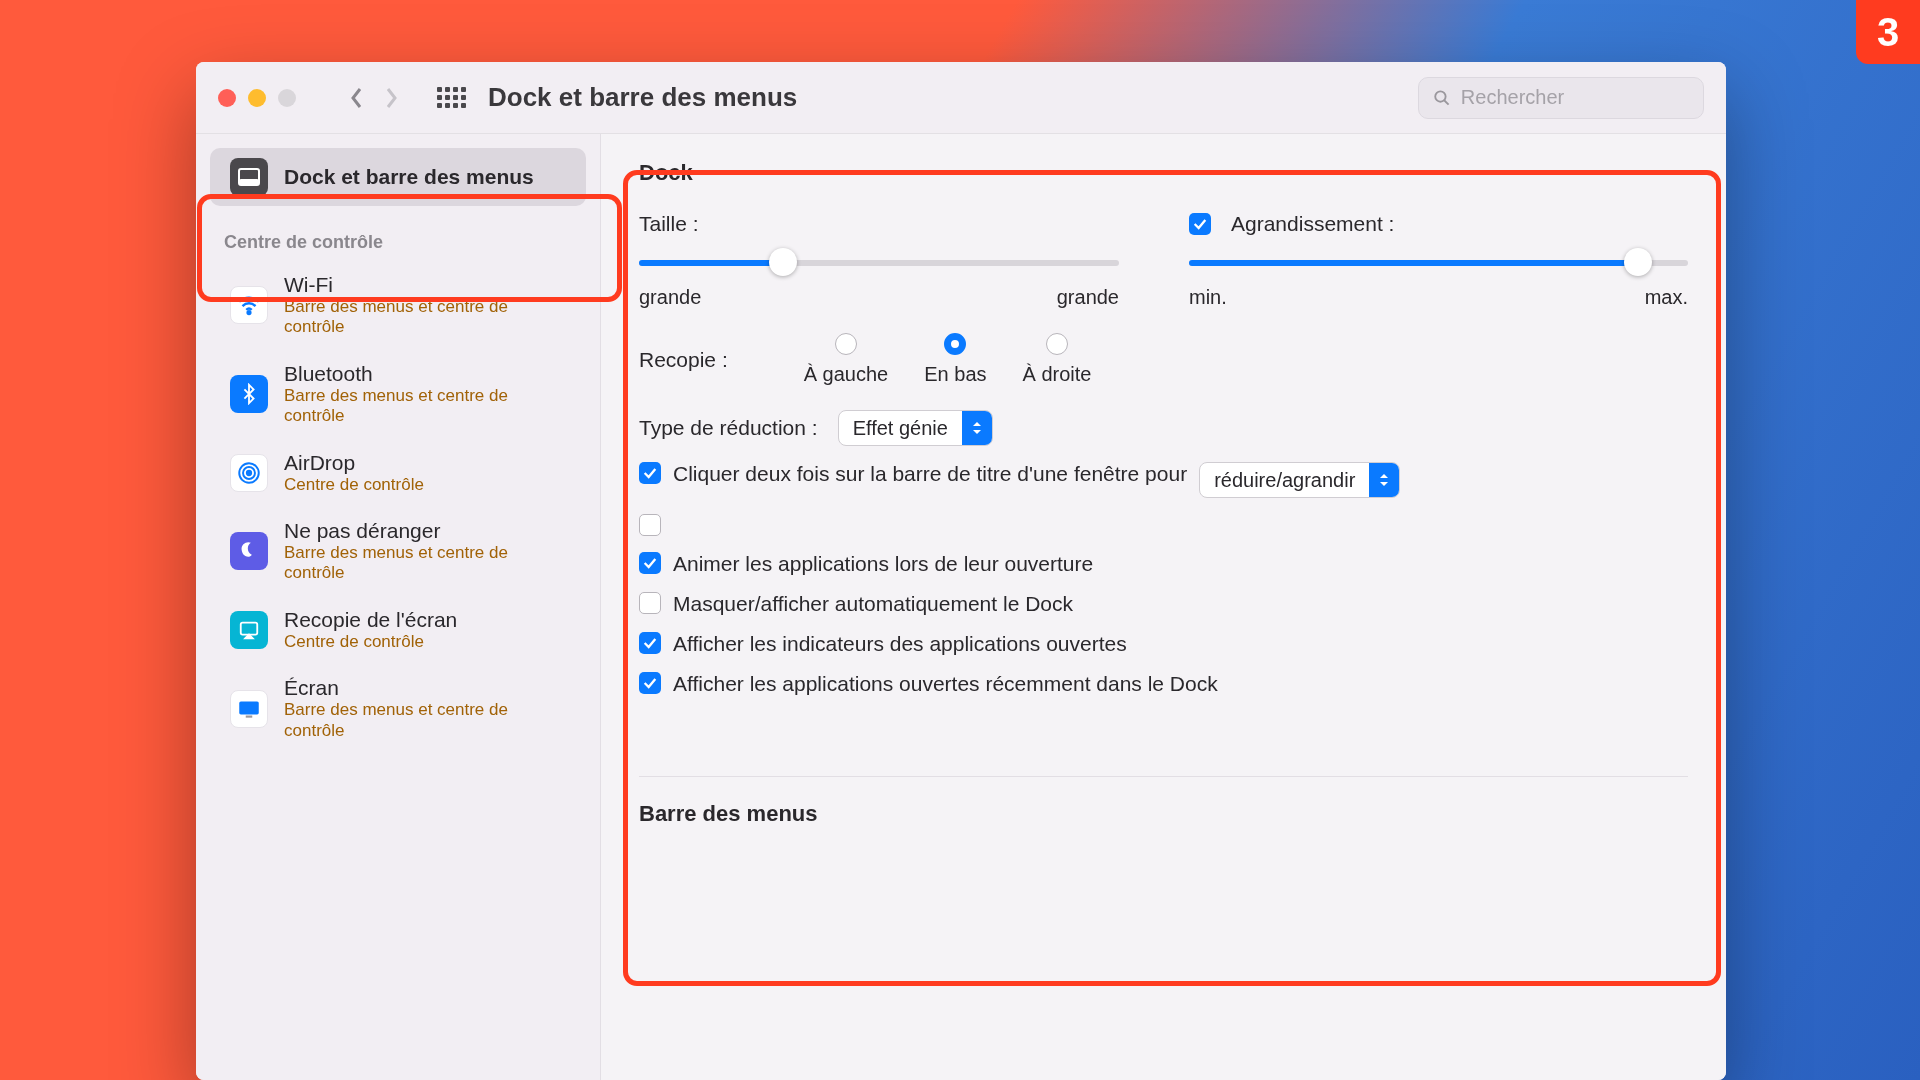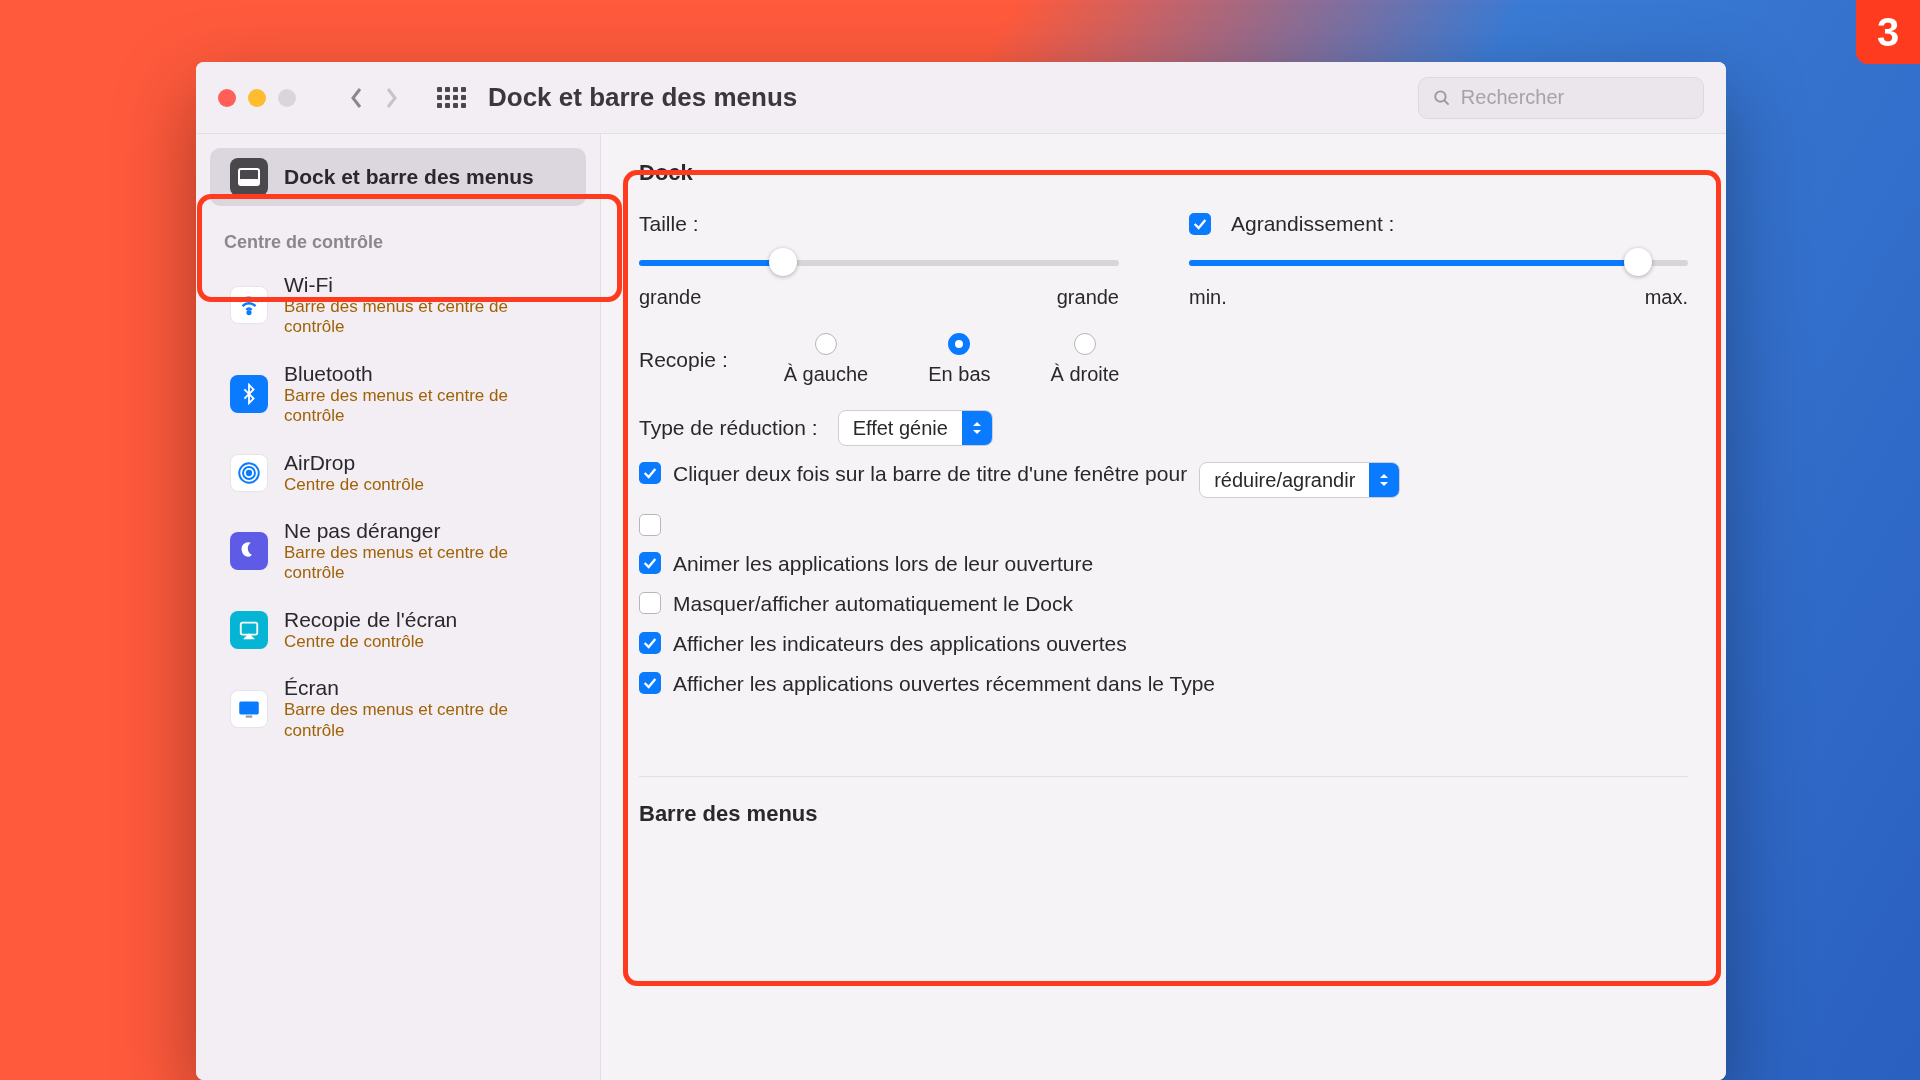--- a/index.html
+++ b/index.html
@@ -82,21 +82,21 @@
   .cb.unchecked{background:#fff;border:1px solid #b8b5bb;}
   .cb svg{stroke:#fff;}
 
   .slider { position:relative; height:28px; }
   .slider .track { position:absolute; top:12px; left:0; right:0; height:6px; background:#d8d5da; border-radius:3px;}
   .slider .track .fill{position:absolute;left:0;top:0;bottom:0;background:#0a7aff;border-radius:3px;}
   .slider .thumb{position:absolute;top:0;width:28px;height:28px;background:#fff;border-radius:50%;box-shadow:0 1px 4px rgba(0,0,0,0.3);}
   .slider-ends{display:flex;justify-content:space-between;font-size:20px;color:#2a282c;margin-top:10px;}
 
   .row { display:flex; align-items:center; gap:20px; margin-top:24px; font-size:21px; color:#2a282c;}
-  .position-radios { display:flex; gap:60px; margin-left:36px;}
+  .position-radios { display:flex; gap:36px; margin-left:56px;}
   .radio-col{display:flex;flex-direction:column;align-items:center;gap:8px;font-size:20px;}
   .radio{width:22px;height:22px;border-radius:50%;background:#fff;border:1px solid #b8b5bb;display:flex;align-items:center;justify-content:center;}
   .radio.selected{border:7px solid #0a7aff;}
 
   .select{display:inline-flex;align-items:center;background:#fff;border:1px solid #d0cdd2;border-radius:8px;height:36px;overflow:hidden;}
   .select .val{padding:0 14px;font-size:20px;}
   .select .caret{width:30px;height:100%;background:#0a7aff;display:flex;align-items:center;justify-content:center;}
   .select .caret svg{fill:#fff;}
 
   .check-row{display:flex;align-items:flex-start;gap:12px;margin-top:16px;font-size:21px;color:#2a282c;}
@@ -362,21 +362,21 @@
             </svg>
           </div>
         <span>Afficher les indicateurs des applications ouvertes</span>
       </div>
       <div class="check-row">
         <div class="cb checked">
             <svg width="16" height="16" viewBox="0 0 24 24" fill="none" stroke="#fff" stroke-width="3.5">
               <path d="M4 12 L10 18 L20 6"></path>
             </svg>
           </div>
-        <span>Afficher les applications ouvertes récemment dans le Type</span>
+        <span>Afficher les applications ouvertes récemment dans le Dock</span>
       </div>
 
       <div class="menubar-hdr">Barre des menus</div>
     </div>
   </div>
 </div>
 
 <div class="annot-border annot1"></div>
 <div class="annot-border annot2"></div>
 

